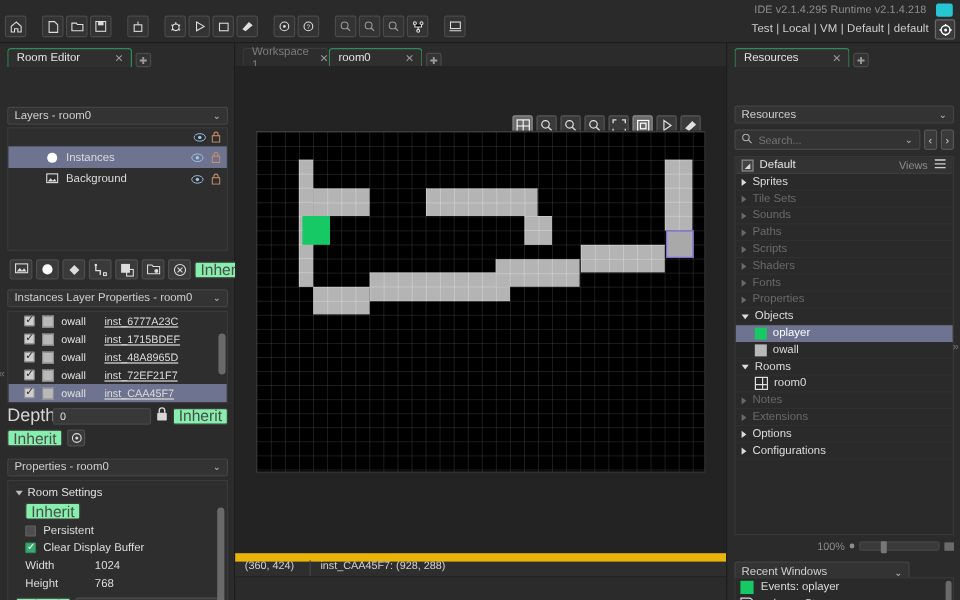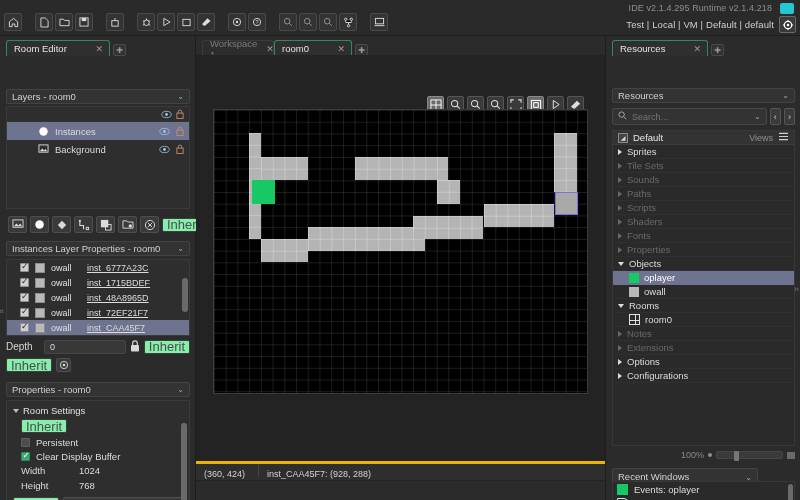--- a/index.html
+++ b/index.html
@@ -87,21 +87,21 @@
   .instrow { height:15px; display:flex; align-items:center; gap:6px; padding-left:13px; font-size:9px; color:#d6d6d6; }
   .instrow.sel { background:#6e7390; }
   .cbx { width:9px; height:9px; background:#cfcfcf; border:1px solid #8f8f8f; border-radius:1px; position:relative; }
   .cbx:after { content:"✓"; position:absolute; left:0px; top:-3px; font-size:9px; color:#2a2a2a; line-height:11px; }
   .swatch { width:10px; height:10px; background:#b9b9b9; border:1px solid #8d8d8d; }
   .iname { width:30px; color:#e0e0e0; }
   .iid { color:#dcdcdc;text-decoration:underline; }
   .vscroll { position:absolute; right:1px; top:18px; width:6px; height:34px; background:#6a6a6a; border-radius:3px; }
 
   .depthrow { position:absolute; left:6px; top:303px; width:184px; height:15px; display:flex; align-items:center; gap:4px; }
-  .depthlbl { width:34px; font-size:10px; color:#d6d6d6; }
+  .depthlbl { width:34px; font-size:15px; color:#d6d6d6; }
   .depthfield { flex:1; height:14px; background:#383838; border:1px solid #464646; border-radius:2px; display:flex; align-items:center; padding-left:5px; font-size:9px; color:#dcdcdc; }
   .depthrow2 { position:absolute; left:6px; top:322px; display:flex; gap:4px; align-items:center; }
 
   .propbox { position:absolute; left:6px; top:346px; width:184px; height:145px; }
   .prop-hdr { position:absolute; left:0; top:0; width:184px; }
   .propbody { position:absolute; left:0; top:18px; width:184px; height:127px; background:#2e2e2e; border:1px solid #3a3a3a; padding:4px 6px; }
   .proptitle { display:flex; align-items:center; gap:4px; font-size:9.5px; color:#e0e0e0; margin-bottom:3px; }
   .tri { width:0; height:0; border-left:4px solid #bdbdbd; border-top:3px solid transparent; border-bottom:3px solid transparent; }
   .tri.down { border-left:3.5px solid transparent; border-right:3.5px solid transparent; border-top:4px solid #bdbdbd; border-bottom:none; }
   .checkrow { display:flex; align-items:center; gap:6px; height:14px; font-size:9.5px; color:#dcdcdc; padding-left:8px; }
@@ -139,21 +139,21 @@
     background-size:11.72px 11.72px;
   }
   .cell { position:absolute; background:#b4b4b4; }
   .cell.grid { background-image:
       linear-gradient(to right, rgba(255,255,255,.25) 1px, transparent 1px),
       linear-gradient(to bottom, rgba(255,255,255,.25) 1px, transparent 1px);
     background-size:11.72px 11.72px; }
   .cell.player { background:#17c964; }
   .cell.selected { background:#a9a9a9; outline:1.5px solid #7b6fe0; outline-offset:-1px; }
 
-  .statusbar { position:absolute; left:0; top:425px; width:409px; height:19px; background:#2e2e2e; border-top:3px solid #eab308; display:flex; align-items:flex-start; }
+  .statusbar { position:absolute; left:0; top:425px; width:409px; height:19px; background:#2e2e2e; border-top:7px solid #eab308; display:flex; align-items:flex-end; }
   .sbcell { height:19px; display:flex; align-items:center; padding:0 8px; font-size:9px; color:#d2d2d2; }
   .sbsep { width:1px; height:13px; background:#444; }
 
   
   .rightpanel { position:absolute; left:605px; top:36px; width:195px; height:464px; background:#2b2b2b; border-left:1px solid #1d1d1d; }
   .rp-tabs { position:absolute; left:6px; top:2px; }
   .rp-tabs .tab { width:96px; justify-content:space-between; }
   .rp-hdr { position:absolute; left:6px; top:52px; width:183px; }
   .searchrow { position:absolute; left:6px; top:72px; width:183px; height:17px; display:flex; gap:3px; align-items:center; }
   .searchbox { flex:1; height:17px; background:#333; border:1px solid #474747; border-radius:2px; display:flex; align-items:center; gap:5px; padding:0 5px; }

